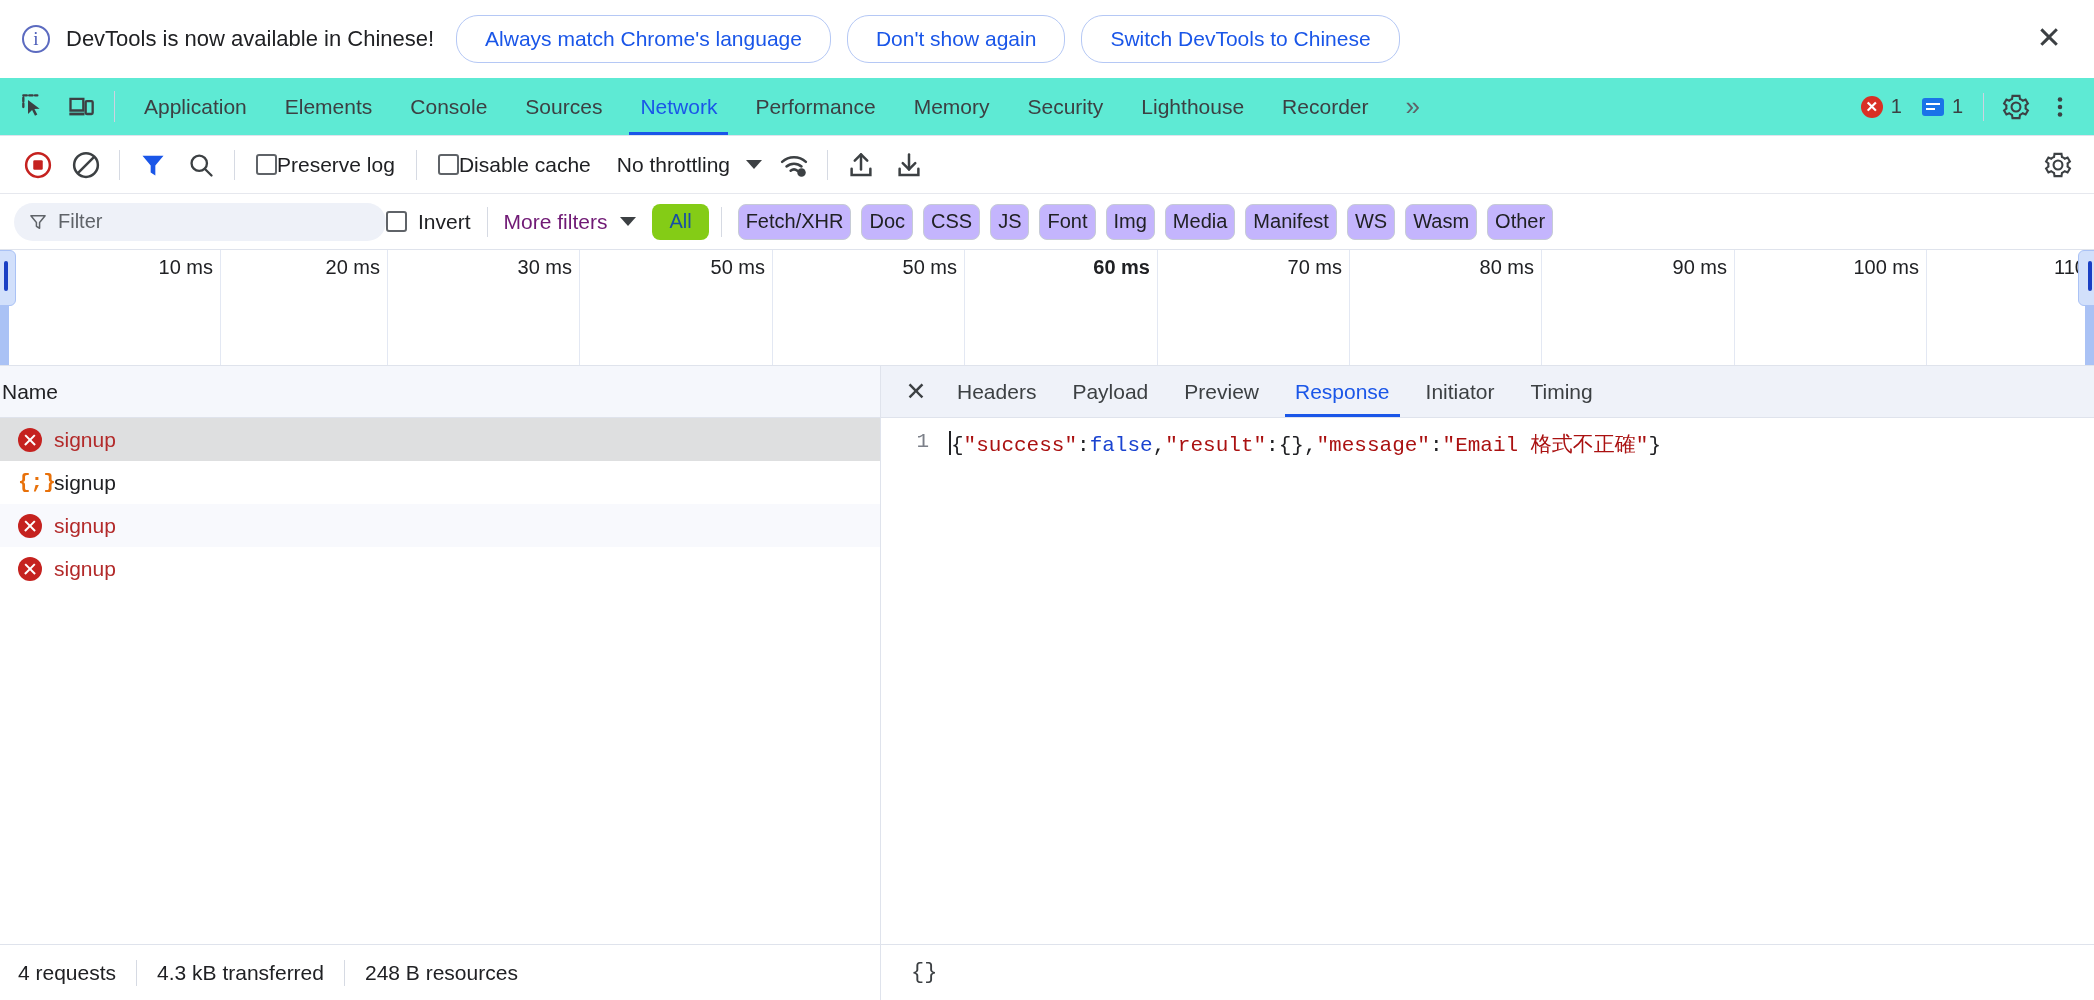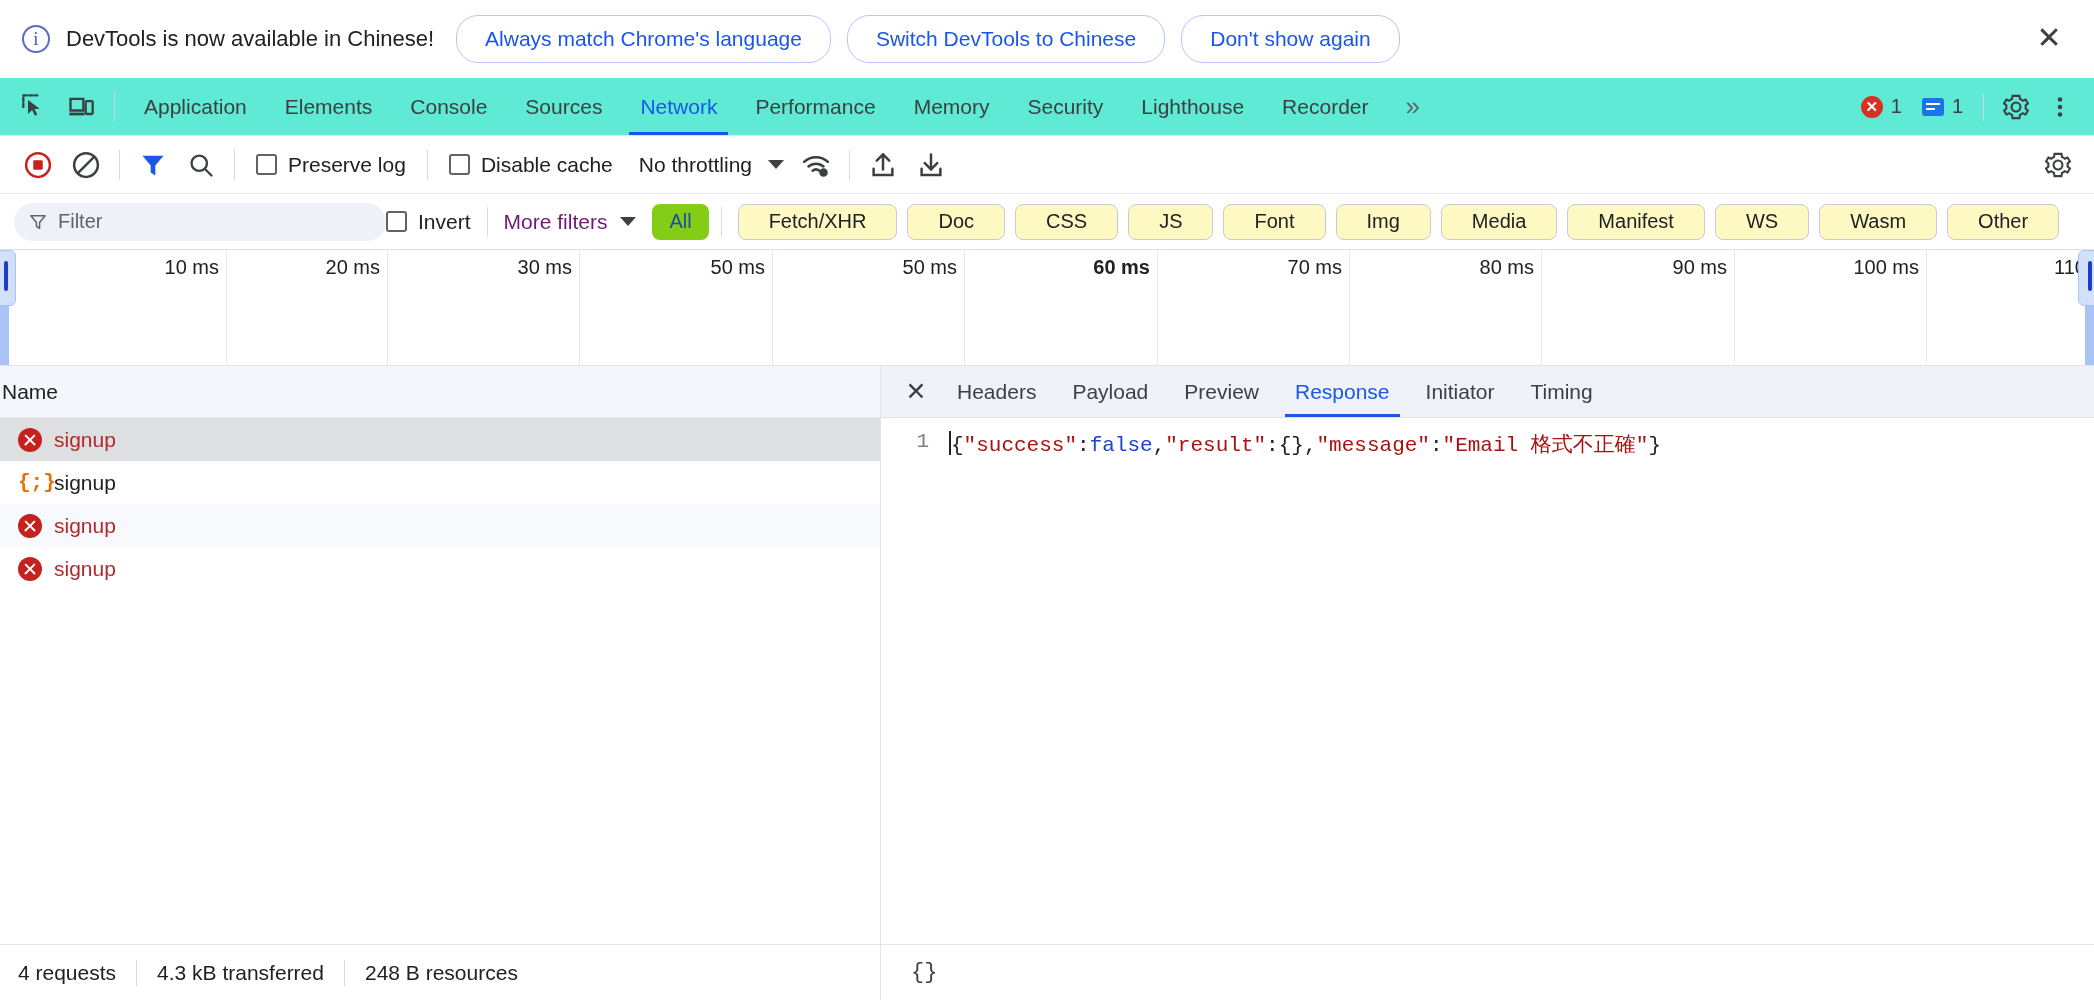--- a/index.html
+++ b/index.html
@@ -90,21 +90,21 @@
   .tb-right-icon { width: 44px; display:flex; align-items:center; justify-content:center; cursor:pointer; }
 
   
   .nettoolbar {
     height: 58px; min-height: 58px; background: #ffffff;
     display: flex; align-items: center; padding: 0 12px 0 14px;
     border-bottom: 1px solid #e6e8ee;
   }
   .nt-btn { width: 48px; height: 48px; display: flex; align-items: center; justify-content: center; cursor: pointer; }
   .nt-sep { width: 1px; height: 30px; background: #d6dae3; margin: 0 9px; }
-  .chk-wrap { display: flex; align-items: center; gap: 11px; padding: 0 12px; cursor: pointer; white-space: nowrap; }
+  .chk-wrap { display: flex; align-items: center; padding: 0 12px; cursor: pointer; white-space: nowrap; }
   .chk {
     width: 21px; height: 21px; border: 2px solid #5f6368; border-radius: 3px; background: #fff;
   }
   .chk-label { font-size: 21px; color: #202124; }
   .throttle {
     display: flex; align-items: center; gap: 16px; padding: 0 8px 0 14px;
     font-size: 21px; color: #202124; cursor: pointer; white-space: nowrap;
   }
   .caret-dn {
     width: 0; height: 0; border-left: 8px solid transparent; border-right: 8px solid transparent;
@@ -121,22 +121,22 @@
   .filter-input {
     width: 372px; height: 38px; background: #eef1f8; border: none; border-radius: 19px;
     display: flex; align-items: center; padding: 0 14px; gap: 10px; cursor: text;
   }
   .filter-ph { font-size: 20px; color: #5f6368; }
   .invert-wrap { display: flex; align-items: center; gap: 11px; cursor: pointer; }
   .fb-sep { width: 1px; height: 30px; background: #d6dae3; margin: 0 16px; }
   .more-filters { display: flex; align-items: center; gap: 13px; font-size: 21px; color: #701a75; cursor: pointer; white-space: nowrap; }
   .chips { display: flex; align-items: center; gap: 10px; margin-left: 16px; }
   .chip {
-    height: 36px; display: flex; align-items: center; padding: 0 30px;
-    border: 1.4px solid #c6cbd6; border-radius: 8px; background: #fef9c3;
+    height: 36px; display: flex; align-items: center; padding: 0 7px;
+    border: 1.4px solid #c6cbd6; border-radius: 8px; background: #c4b5fd;
     font-size: 20px; color: #202124; cursor: pointer; white-space: nowrap;
   }
   .chip.all-chip {
     border: none; background: #84cc16; color: #174ea6; padding: 0 17px;
   }
   .chip-sep { width: 1px; height: 30px; background: #d6dae3; margin: 0 6px 0 2px; }
 
   
   .overview {
     height: 116px; min-height: 116px; position: relative;
@@ -252,22 +252,22 @@
 </style>
 </head>
 <body>
 
 <div id="app">
 
   <div class="banner">
     <div class="banner-info-icon">i</div>
     <div class="banner-text">DevTools is now available in Chinese!</div>
     <button class="banner-btn">Always match Chrome's language</button>
+    <button class="banner-btn">Don't show again</button>
     <button class="banner-btn">Switch DevTools to Chinese</button>
-    <button class="banner-btn">Don't show again</button>
     <div class="banner-spacer"></div>
     <div class="banner-close">✕</div>
   </div>
 
   <div class="tabbar">
     <div class="tb-icon">
       <svg width="28" height="28" viewBox="0 0 24 24">
         <path d="M2 2h3M7 2h3M12 2h2M2 4v3M2 9v3" stroke="#3c4043" stroke-width="2" fill="none" stroke-linecap="round"></path>
         <path d="M6 6 L6 18 L9.5 14.5 L12 19.5 L14 18.5 L11.5 13.8 L16 13.5 Z" fill="#3c4043"></path>
       </svg>
@@ -416,21 +416,21 @@
       <div class="chip">Media</div>
       <div class="chip">Manifest</div>
       <div class="chip">WS</div>
       <div class="chip">Wasm</div>
       <div class="chip">Other</div>
     </div>
   </div>
 
   <div class="overview">
     <div class="ov-ruler">
-      <div class="ov-tick" style="left:14px;width:213px;">
+      <div class="ov-tick" style="left:8px;width:213px;">
           <span>10 ms</span>
         </div>
       <div class="ov-tick" style="left:196px;width:192px;">
           <span>20 ms</span>
         </div>
       <div class="ov-tick" style="left:388px;width:192px;">
           <span>30 ms</span>
         </div>
       <div class="ov-tick" style="left:580px;width:193px;">
           <span>50 ms</span>

